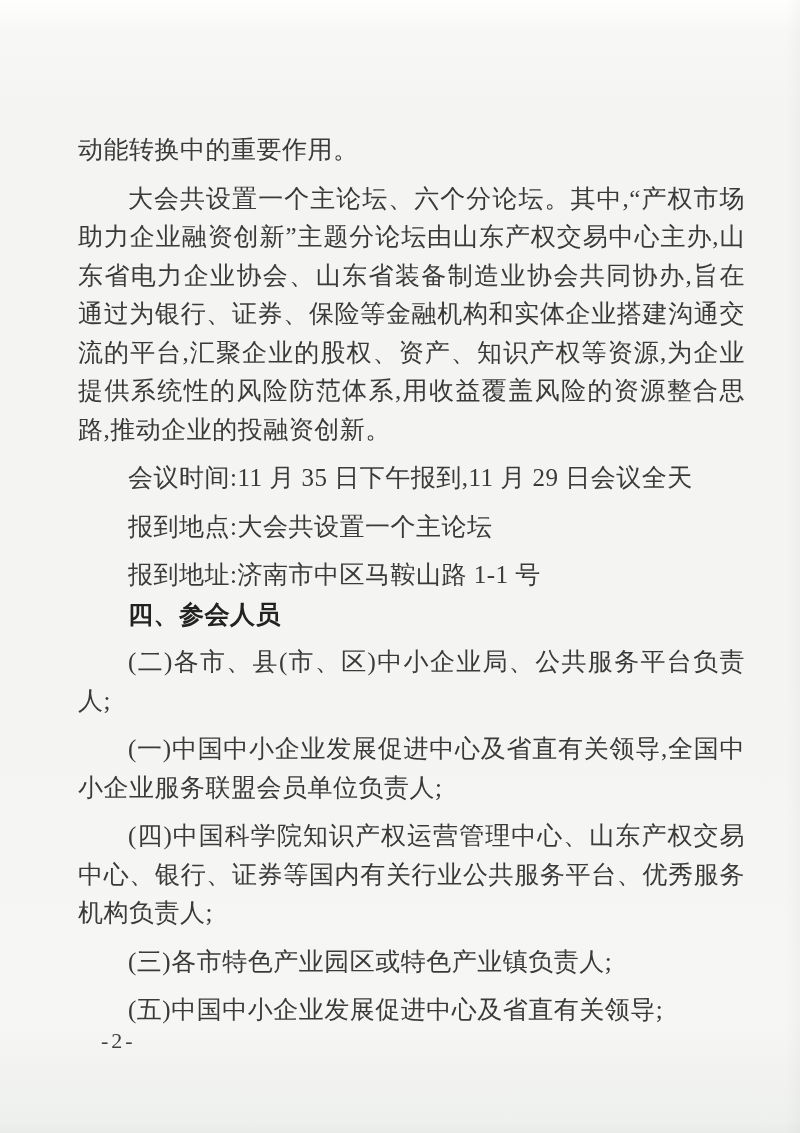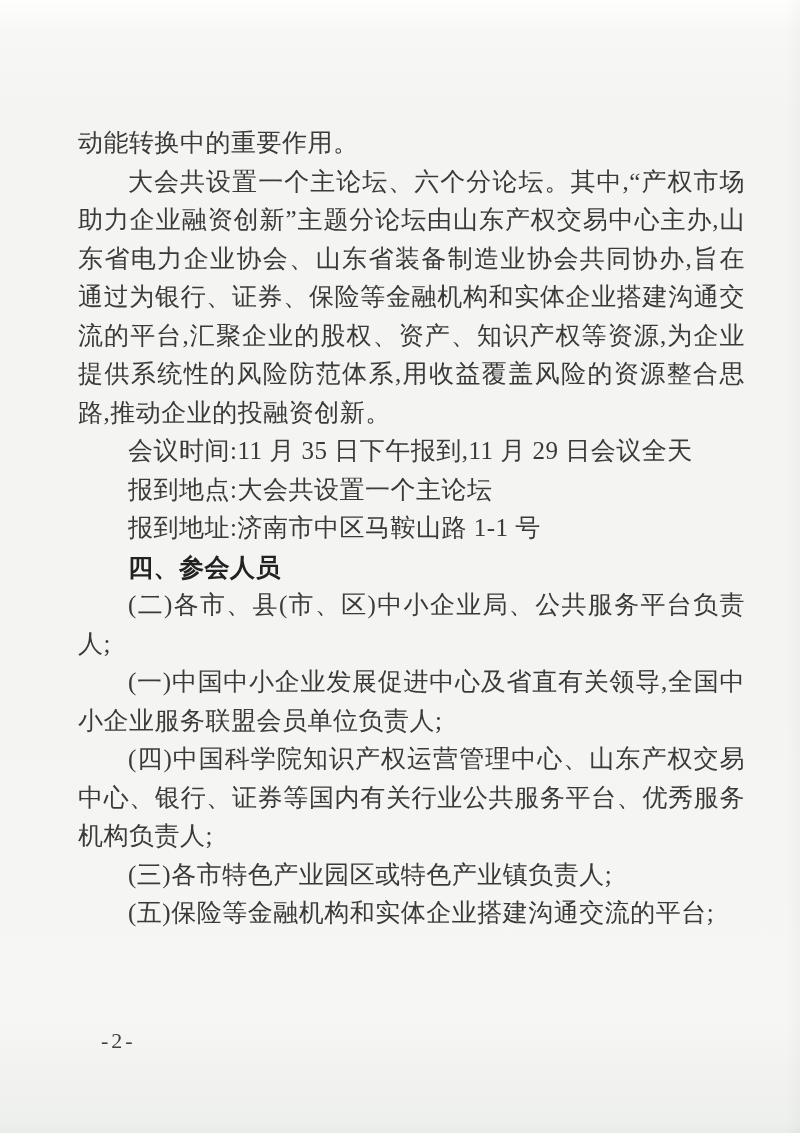--- a/index.html
+++ b/index.html
@@ -31,36 +31,37 @@
     content: "";
     position: absolute;
     top: 0; right: 0;
     width: 14px; height: 100%;
     background: linear-gradient(90deg, rgba(0,0,0,0) 0%, rgba(0,0,0,0.025) 100%);
     pointer-events: none;
   }
   .doc {
     position: absolute;
     left: 78px;
-    top: 124px;
+    top: 131px;
     width: 667px;
   }
   .para {
     margin: 0;
     font-size: 25px;
     line-height: 38.5px;
     letter-spacing: 0.5px;
     color: #3a3a3a;
     text-align: justify;
     text-align-last: left;
     font-family: "Liberation Serif", "DejaVu Serif", serif;
     font-weight: 400;
   }
   .indent {
     text-indent: 2em;
+    margin-top: 10px;
   }
   .heading {
     margin: 0;
     font-size: 25px;
     line-height: 38.5px;
     letter-spacing: 0.5px;
     text-indent: 2em;
     color: #222222;
     font-family: "Liberation Sans", "DejaVu Sans", sans-serif;
     font-weight: 700;
@@ -99,19 +100,19 @@
     <h2 class="heading">四、参会人员</h2>
 
     <p class="para indent">(二)各市、县(市、区)中小企业局、公共服务平台负责人;</p>
 
     <p class="para indent">(一)中国中小企业发展促进中心及省直有关领导,全国中小企业服务联盟会员单位负责人;</p>
 
     <p class="para indent">(四)中国科学院知识产权运营管理中心、山东产权交易中心、银行、证券等国内有关行业公共服务平台、优秀服务机构负责人;</p>
 
     <p class="para indent">(三)各市特色产业园区或特色产业镇负责人;</p>
 
-    <p class="para indent">(五)保险等金融机构和实体企业搭建沟通交流的平台;</p>
+    <p class="para indent">(五)中国中小企业发展促进中心及省直有关领导;</p>
 
   </div>
 
   <div class="pagenum">-2-</div>
 
 </div>
 
 </body></html>

